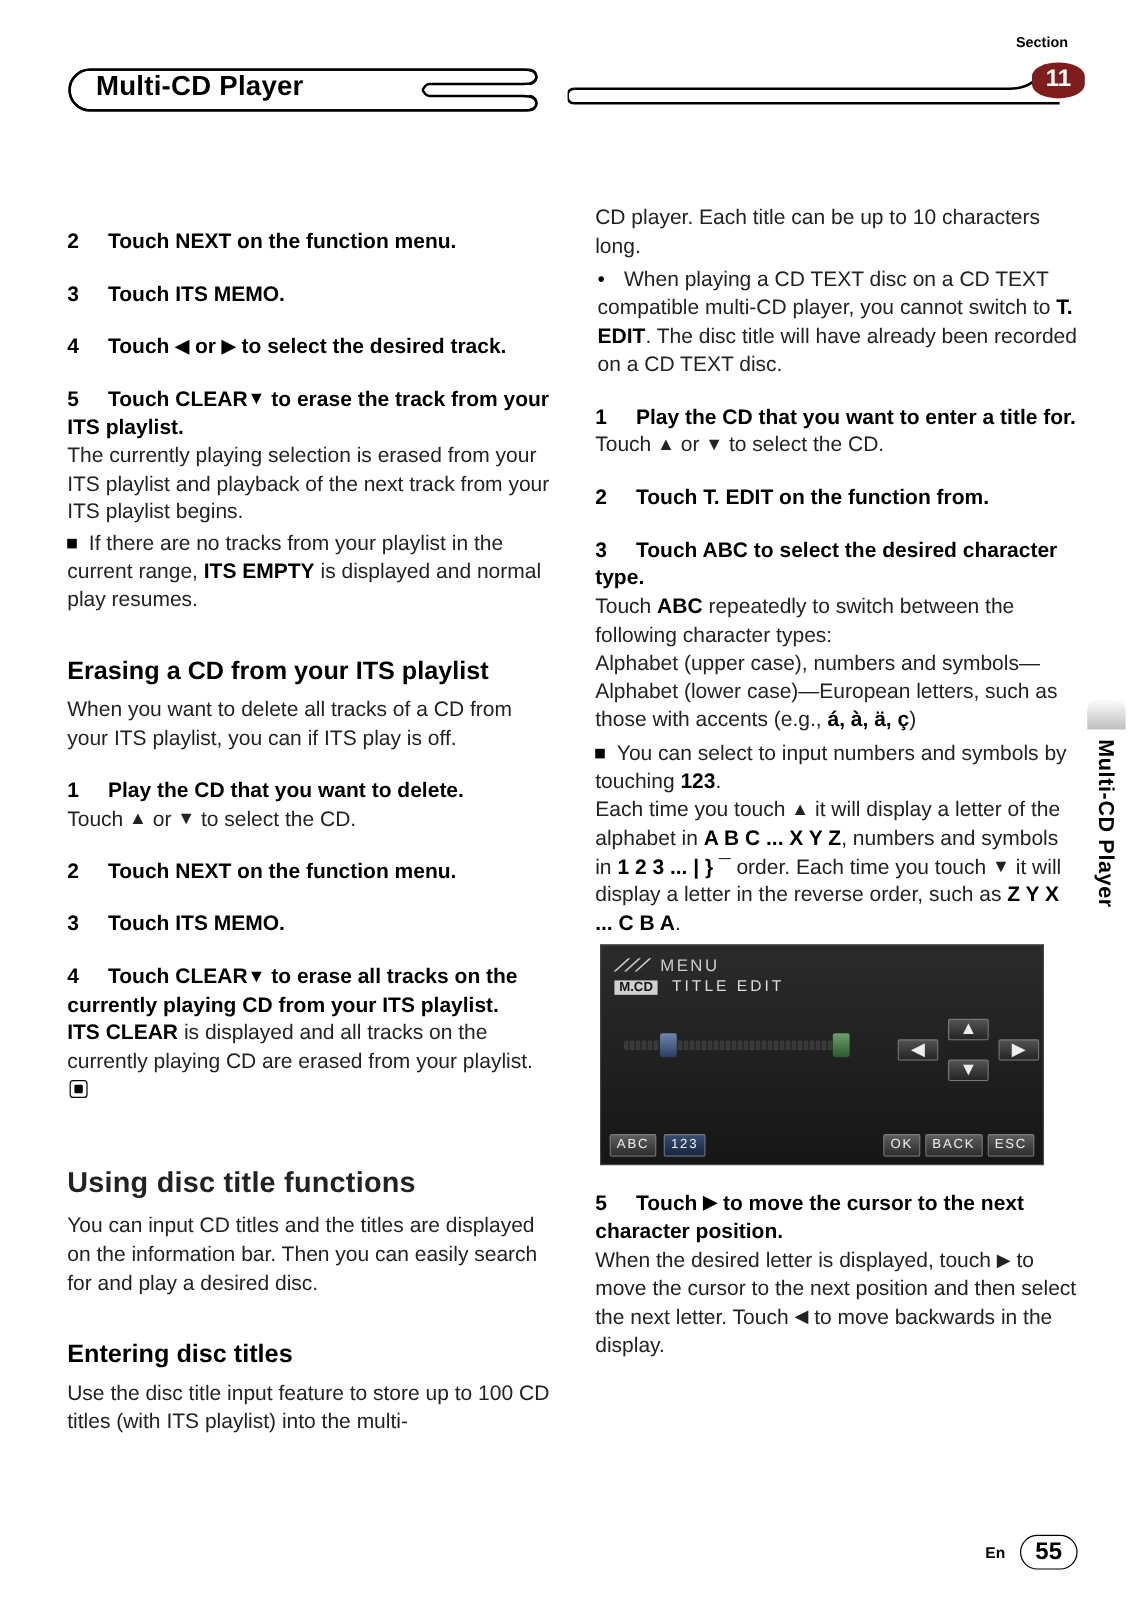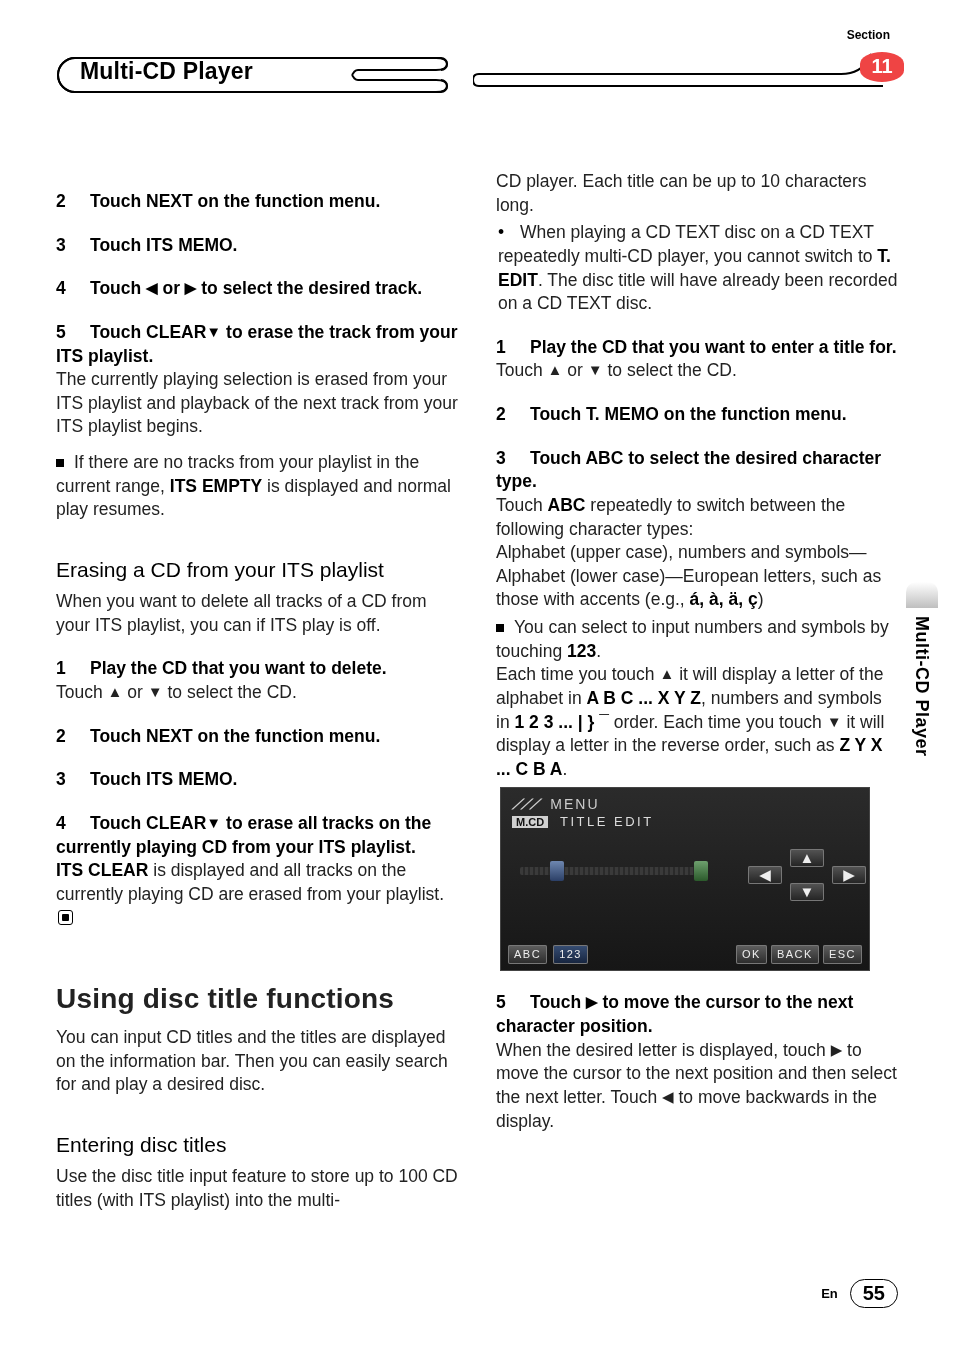--- a/index.html
+++ b/index.html
@@ -48,21 +48,21 @@
     top: -8px;
     font-size: 12px;
     font-weight: 700;
   }
   .section-pill {
     position: absolute;
     right: -6px;
     top: 16px;
     width: 44px;
     height: 30px;
-    background: #ef4444;
+    background: #7f1d1d;
     border-radius: 30px / 16px;
     color: #fff;
     font-weight: 800;
     font-size: 20px;
     text-align: center;
     line-height: 29px;
   }
   .hdr-right svg, .hdr-left svg {
     position: absolute;
     top: 0;
@@ -112,28 +112,28 @@
     margin-right: 10px;
     vertical-align: 1px;
   }
   .bullet::before {
     content: "•";
     display: inline-block;
     width: 22px;
     color: #000;
   }
   h2.section {
-    font-weight: 400;
+    font-weight: 700;
     font-size: 21px;
     margin: 34px 0 6px 0;
     color: #000;
   }
   h1.section-big {
     font-weight: 800;
-    font-size: 28px;
+    font-size: 24px;
     margin: 50px 0 8px 0;
     letter-spacing: 0.2px;
   }
   .end-mark {
     display: inline-block;
     width: 13px;
     height: 13px;
     border: 1.5px solid #000;
     border-radius: 3px;
     vertical-align: -2px;
@@ -328,21 +328,21 @@
     <div class="col">
 
       <div class="step"><span class="num">2</span><span>Touch NEXT on the function menu.</span></div>
 
       <div class="step"><span class="num">3</span><span>Touch ITS MEMO.</span></div>
 
       <div class="step"><span class="num">4</span><span>Touch </span><span class="tri">◀</span><span> or </span><span class="tri">▶</span><span> to select the desired track.</span></div>
 
       <div class="step"><span class="num">5</span><span>Touch CLEAR</span><span class="tri">▼</span><span> to erase the track from your ITS playlist.</span></div>
       <div class="body">The currently playing selection is erased from your ITS playlist and playback of the next track from your ITS playlist begins.</div>
-      <div class="body" style="margin-top:12px"><span class="note-sq"></span><span>If there are no tracks from your playlist in the current range, </span><b>ITS EMPTY</b><span> is displayed and normal play resumes.</span></div>
+      <div class="body" style="margin-top:2px"><span class="note-sq"></span><span>If there are no tracks from your playlist in the current range, </span><b>ITS EMPTY</b><span> is displayed and normal play resumes.</span></div>
 
       <h2 class="section">Erasing a CD from your ITS playlist</h2>
       <div class="body">When you want to delete all tracks of a CD from your ITS playlist, you can if ITS play is off.</div>
 
       <div class="step"><span class="num">1</span><span>Play the CD that you want to delete.</span></div>
       <div class="body"><span>Touch </span><span class="tri">▲</span><span> or </span><span class="tri">▼</span><span> to select the CD.</span></div>
 
       <div class="step"><span class="num">2</span><span>Touch NEXT on the function menu.</span></div>
 
       <div class="step"><span class="num">3</span><span>Touch ITS MEMO.</span></div>
@@ -352,26 +352,26 @@
 
       <h1 class="section-big">Using disc title functions</h1>
       <div class="body">You can input CD titles and the titles are displayed on the information bar. Then you can easily search for and play a desired disc.</div>
 
       <h2 class="section">Entering disc titles</h2>
       <div class="body">Use the disc title input feature to store up to 100 CD titles  (with ITS playlist) into the multi-</div>
     </div>
 
     <div class="col">
       <div class="body">CD player. Each title can be up to 10 characters long.</div>
-      <div class="body" style="margin-top:4px; padding-left:2px;"><span class="bullet"></span><span>When playing a CD TEXT disc on a CD TEXT repeatedly multi-CD player, you cannot switch to </span><b>T. EDIT</b><span>. The disc title will have already been recorded on a CD TEXT disc.</span></div>
+      <div class="body" style="margin-top:4px; padding-left:2px;"><span class="bullet"></span><span>When playing a CD TEXT disc on a CD TEXT compatible multi-CD player, you cannot switch to </span><b>T. EDIT</b><span>. The disc title will have already been recorded on a CD TEXT disc.</span></div>
 
       <div class="step"><span class="num">1</span><span>Play the CD that you want to enter a title for.</span></div>
       <div class="body"><span>Touch </span><span class="tri">▲</span><span> or </span><span class="tri">▼</span><span> to select the CD.</span></div>
 
-      <div class="step"><span class="num">2</span><span>Touch T. MEMO on the function menu.</span></div>
+      <div class="step"><span class="num">2</span><span>Touch T. EDIT on the function from.</span></div>
 
       <div class="step"><span class="num">3</span><span>Touch ABC to select the desired character type.</span></div>
       <div class="body"><span>Touch </span><b>ABC</b><span> repeatedly to switch between the following character types:</span></div>
       <div class="body"><span>Alphabet (upper case), numbers and symbols—Alphabet (lower case)—European letters, such as those with accents (e.g., </span><b>á, à, ä, ç</b><span>)</span></div>
       <div class="body" style="margin-top:4px"><span class="note-sq"></span><span>You can select to input numbers and symbols by touching </span><b>123</b><span>.</span></div>
 
       <div class="body"><span>Each time you touch </span><span class="tri">▲</span><span> it will display a letter of the alphabet in </span><b>A B C ... X Y Z</b><span>, numbers and symbols in </span><b>1 2 3 ... | } ¯</b><span> order. Each time you touch </span><span class="tri">▼</span><span> it will display a letter in the reverse order, such as </span><b>Z Y X ... C B A</b><span>.</span></div>
 
       <div class="ui-fig">
         <div class="topbar">

